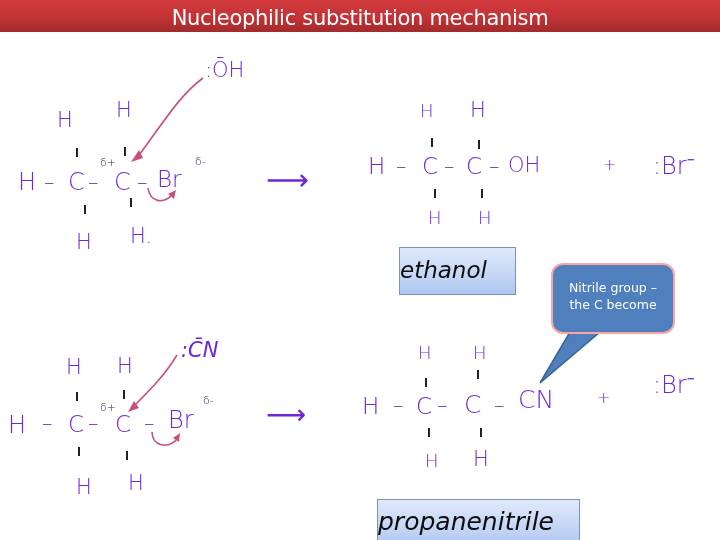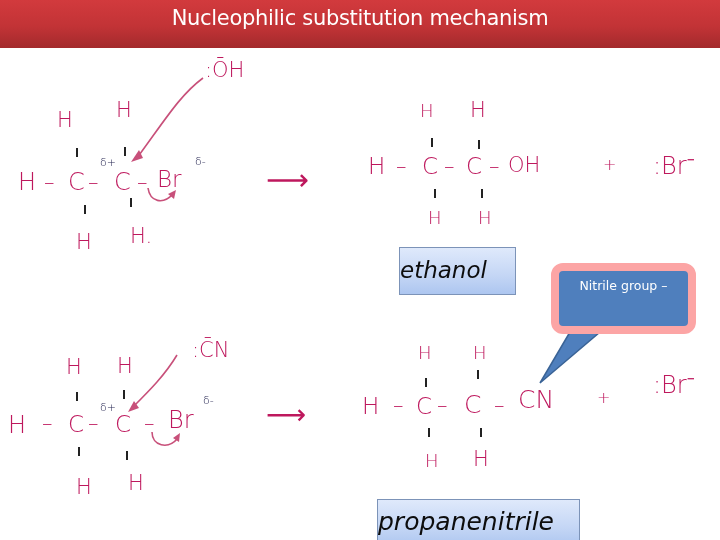--- a/index.html
+++ b/index.html
@@ -1,31 +1,31 @@
 <!DOCTYPE html>
 <html><head>
   <meta charset="utf-8">
   <style>
     html, body { margin: 0; padding: 0; }
     body { width: 720px; height: 540px; position: relative; background: #ffffff; overflow: hidden; font-family: "Liberation Sans", sans-serif; }
-    .title-bar { position: absolute; left: 0; top: 0; width: 720px; height: 48px;
+    .title-bar { position: absolute; left: 0; top: 0; width: 720px; height: 32px;
       background: linear-gradient(to bottom, #d23a3d 0%, #c23336 55%, #a32a2c 100%); }
     .title-text { position: absolute; left: 0; top: 6px; width: 720px; text-align: center;
       color: #ffffff; font-size: 21px; font-family: "DejaVu Sans", sans-serif; letter-spacing: -0.3px; }
-    .hw { position: absolute; font-family: "DejaVu Sans", sans-serif; color: #be185d; font-weight: 300; white-space: nowrap; }
+    .hw { position: absolute; font-family: "DejaVu Sans", sans-serif; color: #6d28d9; font-weight: 300; white-space: nowrap; }
     .chem { font-size: 21px; }
     .small { font-size: 11px; color: #2a2a55; }
     .bond-v { position: absolute; width: 2px; height: 9px; background: #222; }
     .label-box { position: absolute; border: 1px solid #7c93b8;
       background: linear-gradient(to bottom, #dfe9fb 0%, #c4d6f5 60%, #adc6f0 100%);
       color: #0d0d0d; font-family: "DejaVu Sans", sans-serif; text-align: left; font-style: italic; }
-    .callout { position: absolute; left: 551px; top: 263px; width: 145px; height: 71px;
-      background: #4f7fbd; border: 8px solid #fca5a5; border-radius: 12px; color: #ffffff;
+    .callout { position: absolute; left: 551px; top: 263px; width: 124px; height: 71px;
+      background: #4f7fbd; border: 2px solid #fca5a5; border-radius: 12px; color: #ffffff;
       font-family: "DejaVu Sans", sans-serif; font-size: 12.5px; line-height: 17px; text-align: center;
-      box-sizing: border-box; padding-top: 6px; }
+      box-sizing: border-box; padding-top: 14px; }
     .callout div { display: block; }
     svg.overlay { position: absolute; left: 0; top: 0; }
   </style>
 </head>
 <body>
 
 <div class="title-bar">
   <div class="title-text">Nucleophilic substitution mechanism</div>
 </div>
 
@@ -72,21 +72,21 @@
     <span class="hw chem" style="left:428px; top:207px; font-size:18px;">H</span>
     <span class="hw chem" style="left:478px; top:207px; font-size:18px;">H</span>
   </div>
   <span class="hw chem" style="left:603px; top:155px; font-size:16px;">+</span>
   <span class="hw chem" style="left:653px; top:148px; font-size:24px;">:Br⁻</span>
 
   <div class="label-box" style="left:399px; top:247px; width:115px; height:46px; font-size:23px; line-height:44px;">ethanol</div>
 </div>
 
 <div>
-  <span class="hw chem" style="left:192px; top:338px;">:C̄N</span>
+  <span class="hw chem" style="left:181px; top:338px;font-style:italic;">:C̄N</span>
 
   <div>
     <span class="hw chem" style="left:66px; top:355px;">H</span>
     <span class="hw chem" style="left:117px; top:354px;">H</span>
     <div class="bond-v" style="left:76px; top:392px;"></div>
     <div class="bond-v" style="left:123px; top:390px;"></div>
     <span class="hw chem" style="left:8px; top:411px; font-size:24px;">H</span>
     <span class="hw chem" style="left:42px; top:411px;">–</span>
     <span class="hw chem" style="left:68px; top:411px; font-size:23px;">C</span>
     <span class="hw chem" style="left:88px; top:411px;">–</span>
@@ -138,13 +138,14 @@
   <path d="M128,412 L134,401 L139,408 Z" fill="#c8507a"></path>
 
   <path d="M152,432 C152,446 168,450 178,438" stroke="#c8507a" stroke-width="1.6" fill="none"></path>
   <path d="M180,433 L173,438 L179,442 Z" fill="#c8507a"></path>
 
   <path d="M570,332 L540,383 L600,332 Z" fill="#4f7fbd" stroke="#3a6396" stroke-width="1.5"></path>
 </svg>
 
 <div class="callout">
   <div>Nitrile group –</div>
+  <div>the C become</div>
 </div>
 
 </body></html>

